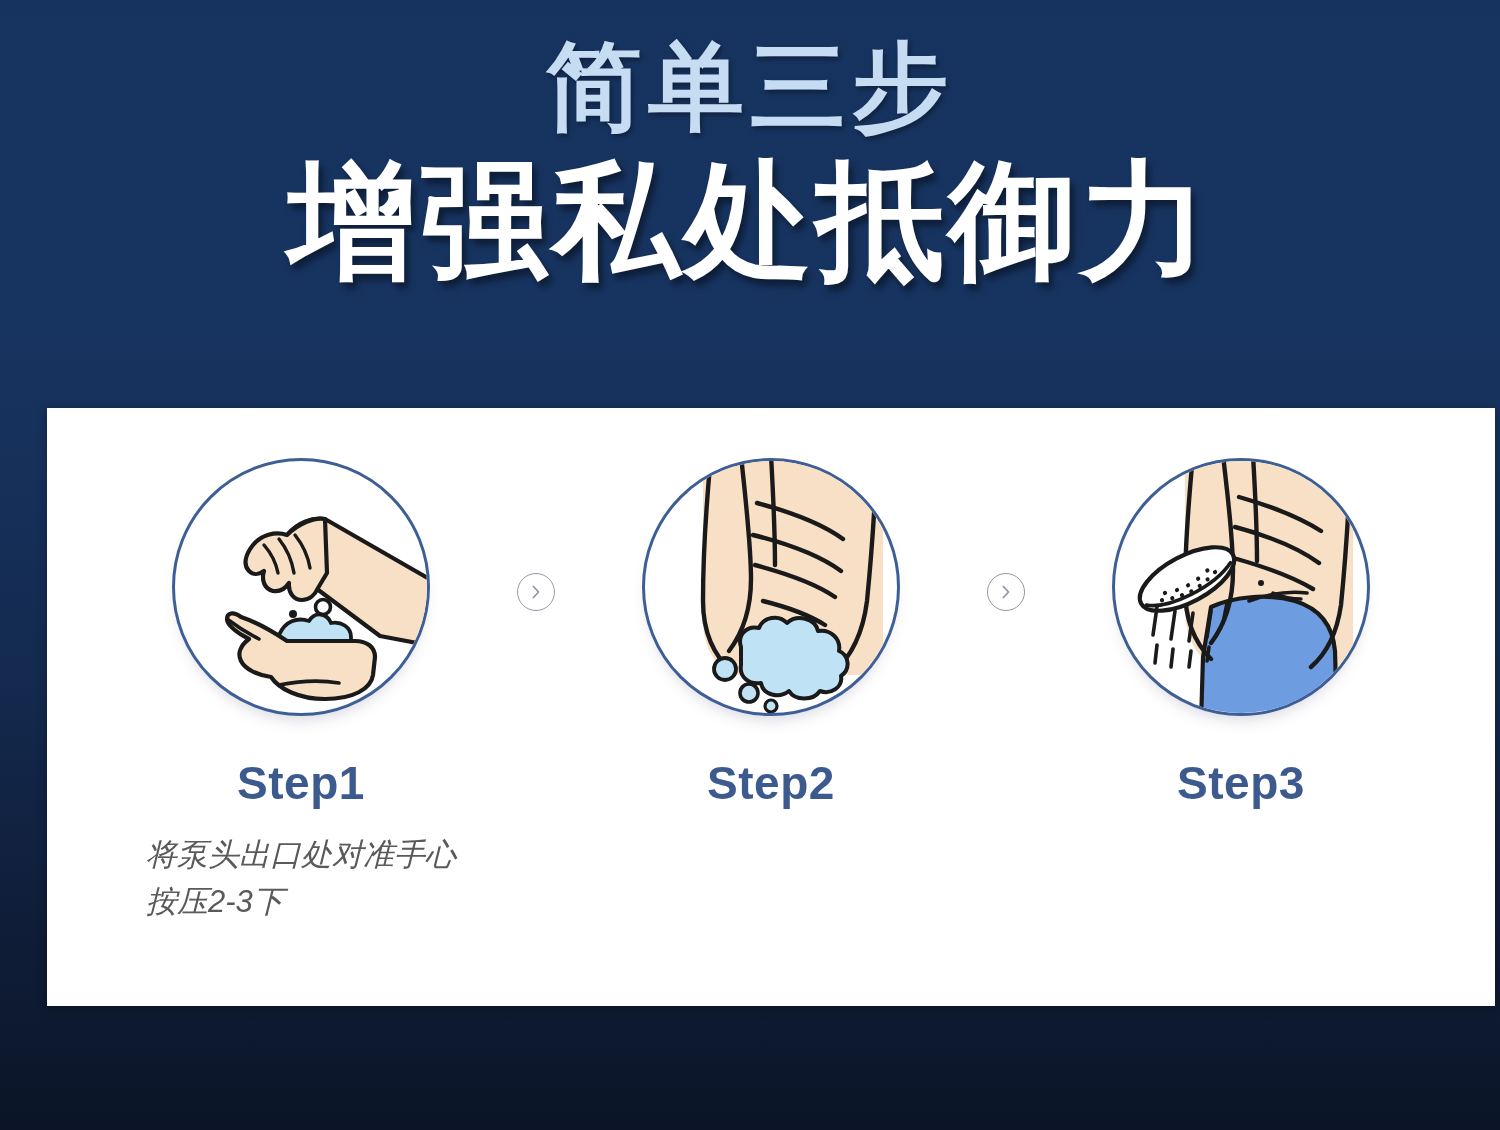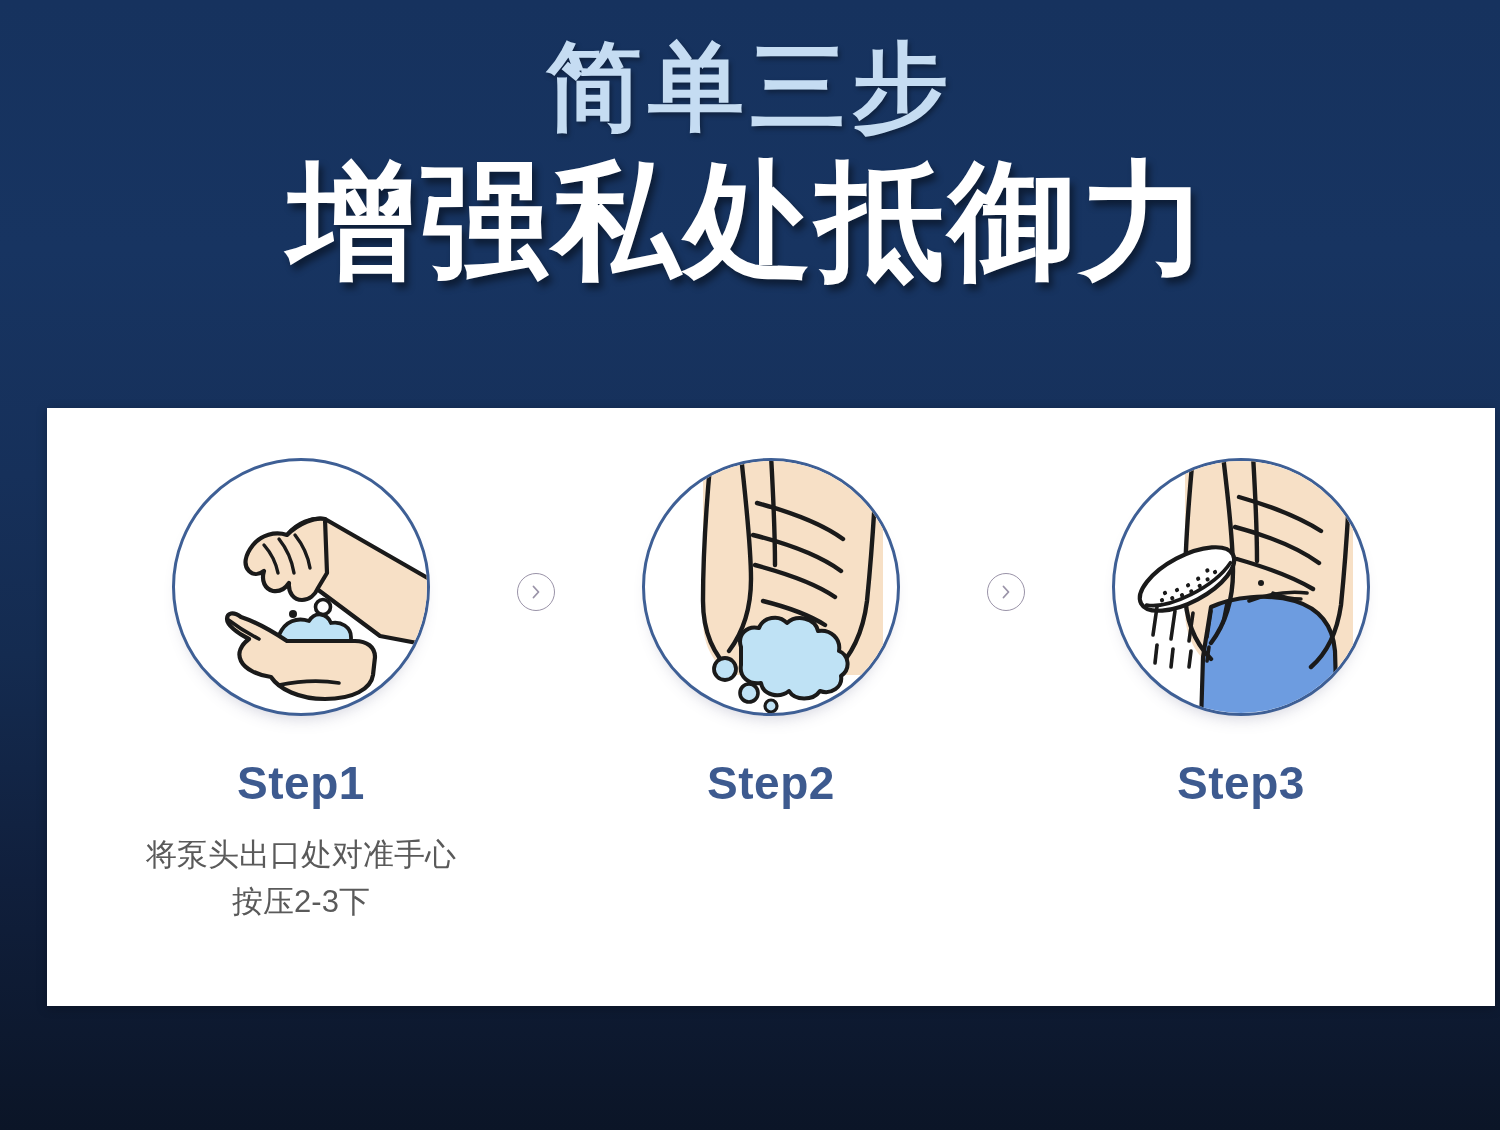--- a/index.html
+++ b/index.html
@@ -115,23 +115,23 @@
     color: #3d5a8f;
     letter-spacing: 0.5px;
     line-height: 1;
   }
 
   .step-desc {
     margin-top: 26px;
     font-size: 31px;
     line-height: 1.5;
     color: #5a5a5a;
-    text-align: center;
     font-weight: 500;
     white-space: pre-line;
+    font-style: italic;
   }
 
   
   .arrow-sep {
     width: 70px;
     display: flex;
     align-items: flex-start;
     justify-content: center;
     padding-top: 115px;
     box-sizing: border-box;

